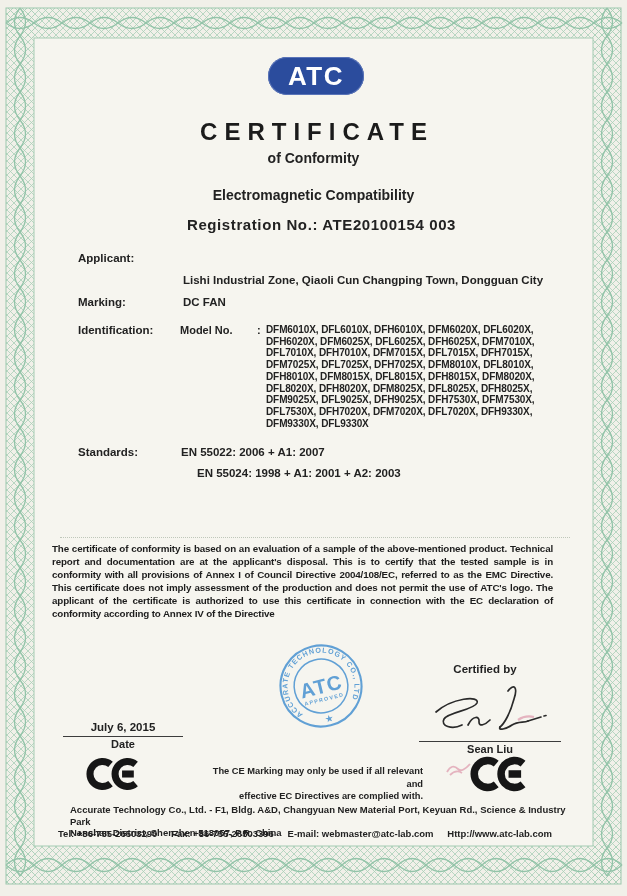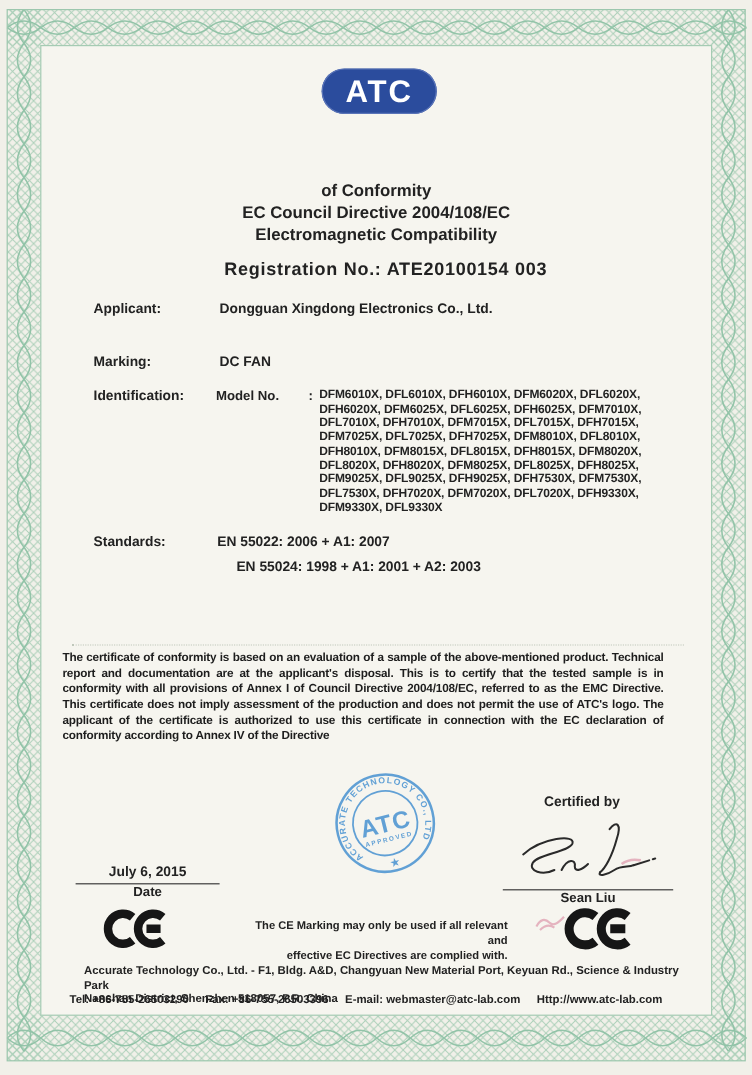--- a/index.html
+++ b/index.html
@@ -55,27 +55,27 @@
       <path d="M 607 8 q 11 14 0 28 t 0 28 t 0 28 t 0 28 t 0 28 t 0 28 t 0 28 t 0 28 t 0 28 t 0 28 t 0 28 t 0 28 t 0 28 t 0 28 t 0 28 t 0 28 t 0 28 t 0 28 t 0 28 t 0 28 t 0 28 t 0 28 t 0 28 t 0 28 t 0 28 t 0 28 t 0 28 t 0 28 t 0 28 t 0 28 t 0 28"></path>
     </g>
     <rect x="6" y="8" width="615" height="876" fill="none" stroke="#9cc7ad" stroke-width="1"></rect>
     <rect x="34" y="38" width="559" height="808" fill="#f6f5ef" stroke="#a5cbb3" stroke-width="1"></rect>
   </svg>
 
   <div id="logo" class="abs">
     <span>ATC</span>
   </div>
 
+  <div id="title" class="abs ctr">CERTIFICATE</div>
   <div id="sub1" class="abs ctr">of Conformity</div>
-  <div id="sub2" class="abs ctr">EC Council Directive 2004/108/EC</div>
   <div id="sub3" class="abs ctr">Electromagnetic Compatibility</div>
   <div id="reg" class="abs ctr">Registration No.: ATE20100154 003</div>
 
   <div class="abs lbl" style="left:78px;top:252px;">Applicant:</div>
-  <div class="abs val" style="left:183px;top:252px;">Dongguan Xingdong Electronics Co., Ltd.</div>
+  <div class="abs val" style="left:183px;top:274px;">Lishi Industrial Zone, Qiaoli Cun Changping Town, Dongguan City</div>
 
   <div class="abs lbl" style="left:78px;top:296px;">Marking:</div>
   <div class="abs val" style="left:183px;top:296px;">DC FAN</div>
 
   <div class="abs lbl" style="left:78px;top:324px;">Identification:</div>
   <div class="abs val" style="left:180px;top:324px;font-size:11px;">Model No.</div>
   <div class="abs val" style="left:257px;top:324px;font-size:11px;">:</div>
   <div id="models" class="abs preline">DFM6010X, DFL6010X, DFH6010X, DFM6020X, DFL6020X,
 DFH6020X, DFM6025X, DFL6025X, DFH6025X, DFM7010X,
 DFL7010X, DFH7010X, DFM7015X, DFL7015X, DFH7015X,

